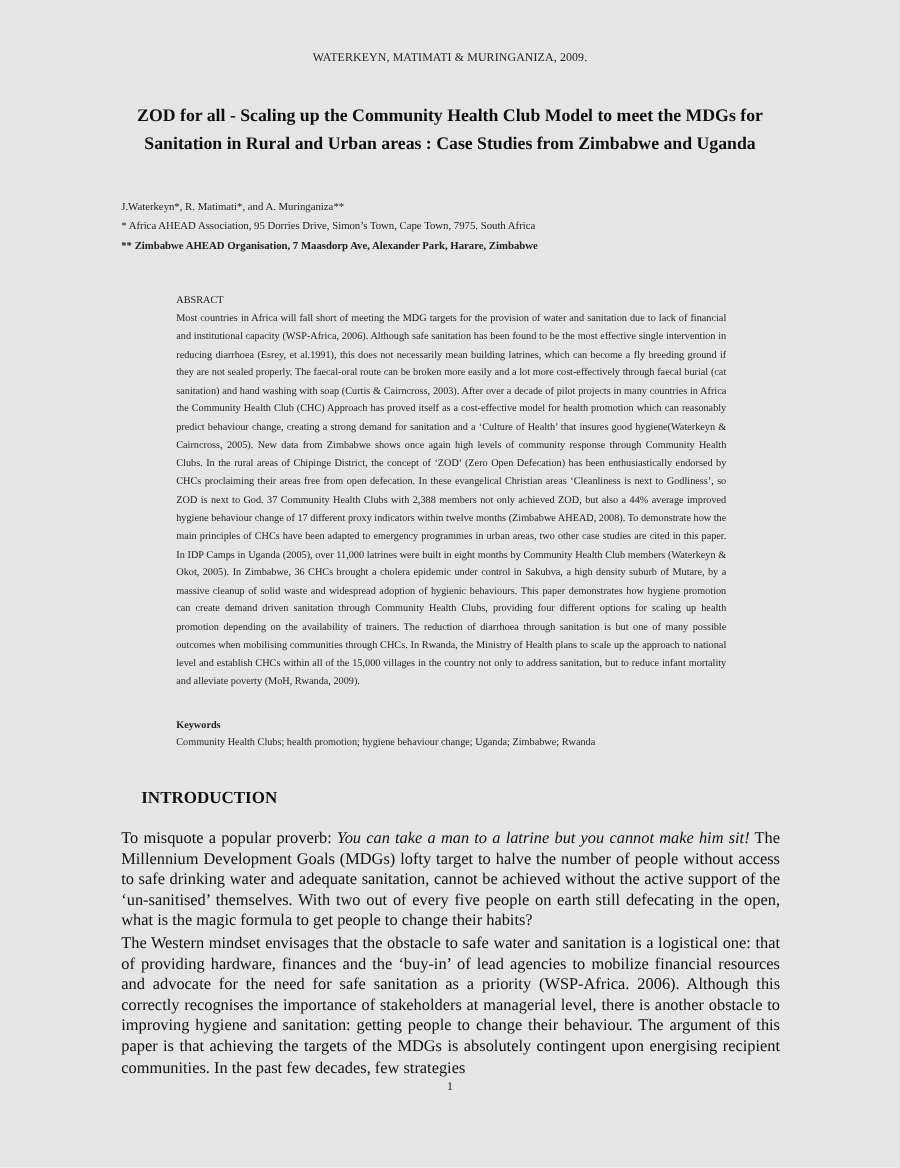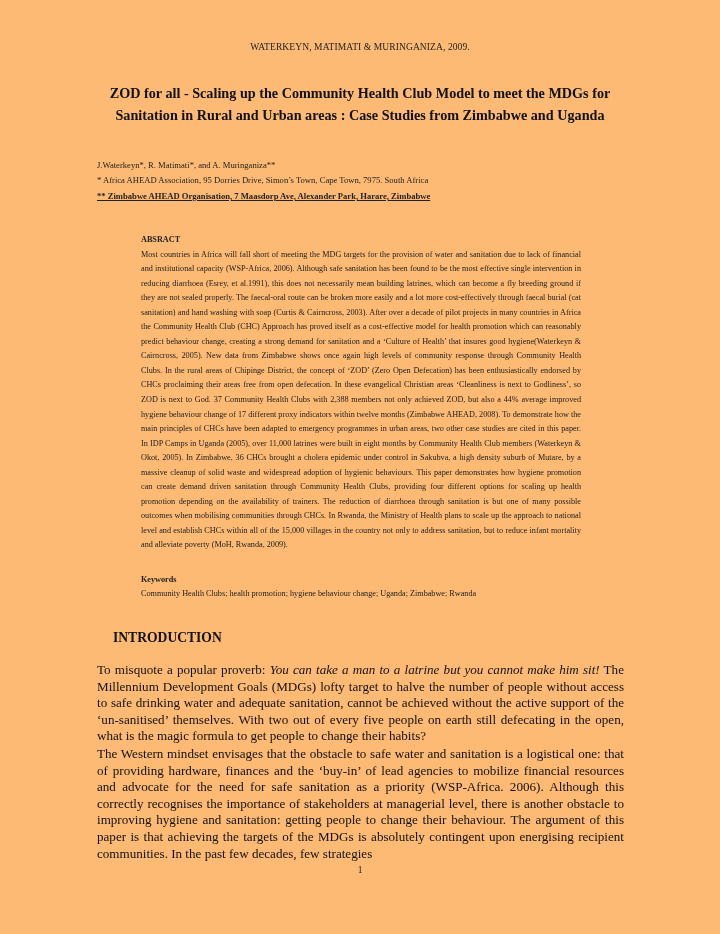--- a/index.html
+++ b/index.html
@@ -1,24 +1,24 @@
 <!DOCTYPE html>
 <html><head>
   <meta charset="utf-8">
   <style>
     html, body { margin: 0; padding: 0; background: #ffffff; }
     body { width: 720px; height: 934px; position: relative; overflow: hidden; color: #111; font-family: "Liberation Serif", serif; }
-    .page { position: absolute; left: 0; top: 0; width: 720px; height: 934px; background: #fdba74; }
+    .page { position: absolute; left: 0; top: 0; width: 720px; height: 934px; background: #e5e5e5; }
     .running-head { position: absolute; top: 42px; left: 0; width: 720px; text-align: center; font-size: 9.5px; letter-spacing: 0.1px; color: #222; }
     .title { position: absolute; top: 82px; left: 60px; width: 600px; text-align: center; font-weight: bold; font-size: 14.2px; line-height: 22px; color: #111; }
     .authors { position: absolute; top: 158px; left: 97px; width: 470px; font-size: 8.6px; line-height: 15.4px; color: #222; }
-    .authors .bold { font-weight: bold; text-decoration: underline; }
+    .authors .bold { font-weight: bold; }
     .authors a { color: #1a3fa8; text-decoration: underline; }
     .abstract { position: absolute; top: 233px; left: 141px; width: 440px; font-size: 8.2px; line-height: 14.55px; text-align: justify; color: #222; }
-    .abstract .heading { font-weight: bold; }
+    .abstract .heading { font-weight: normal; }
     .keywords { position: absolute; top: 573px; left: 141px; width: 440px; font-size: 8.2px; line-height: 14px; color: #222; }
     .keywords .heading { font-weight: bold; }
     .intro { position: absolute; top: 614px; left: 97px; width: 527px; font-size: 13.1px; line-height: 16.6px; text-align: justify; color: #111; }
     .intro h2 { font-size: 13.6px; font-weight: bold; margin: 16px; line-height: 16px; }
     .intro p { margin: 0; }
     .intro p + p { margin-top: 1px; }
     .intro em { font-style: italic; }
     .page-number { position: absolute; top: 865px; left: 0; width: 720px; text-align: center; font-size: 9.5px; color: #222; }
   </style>
 </head>

